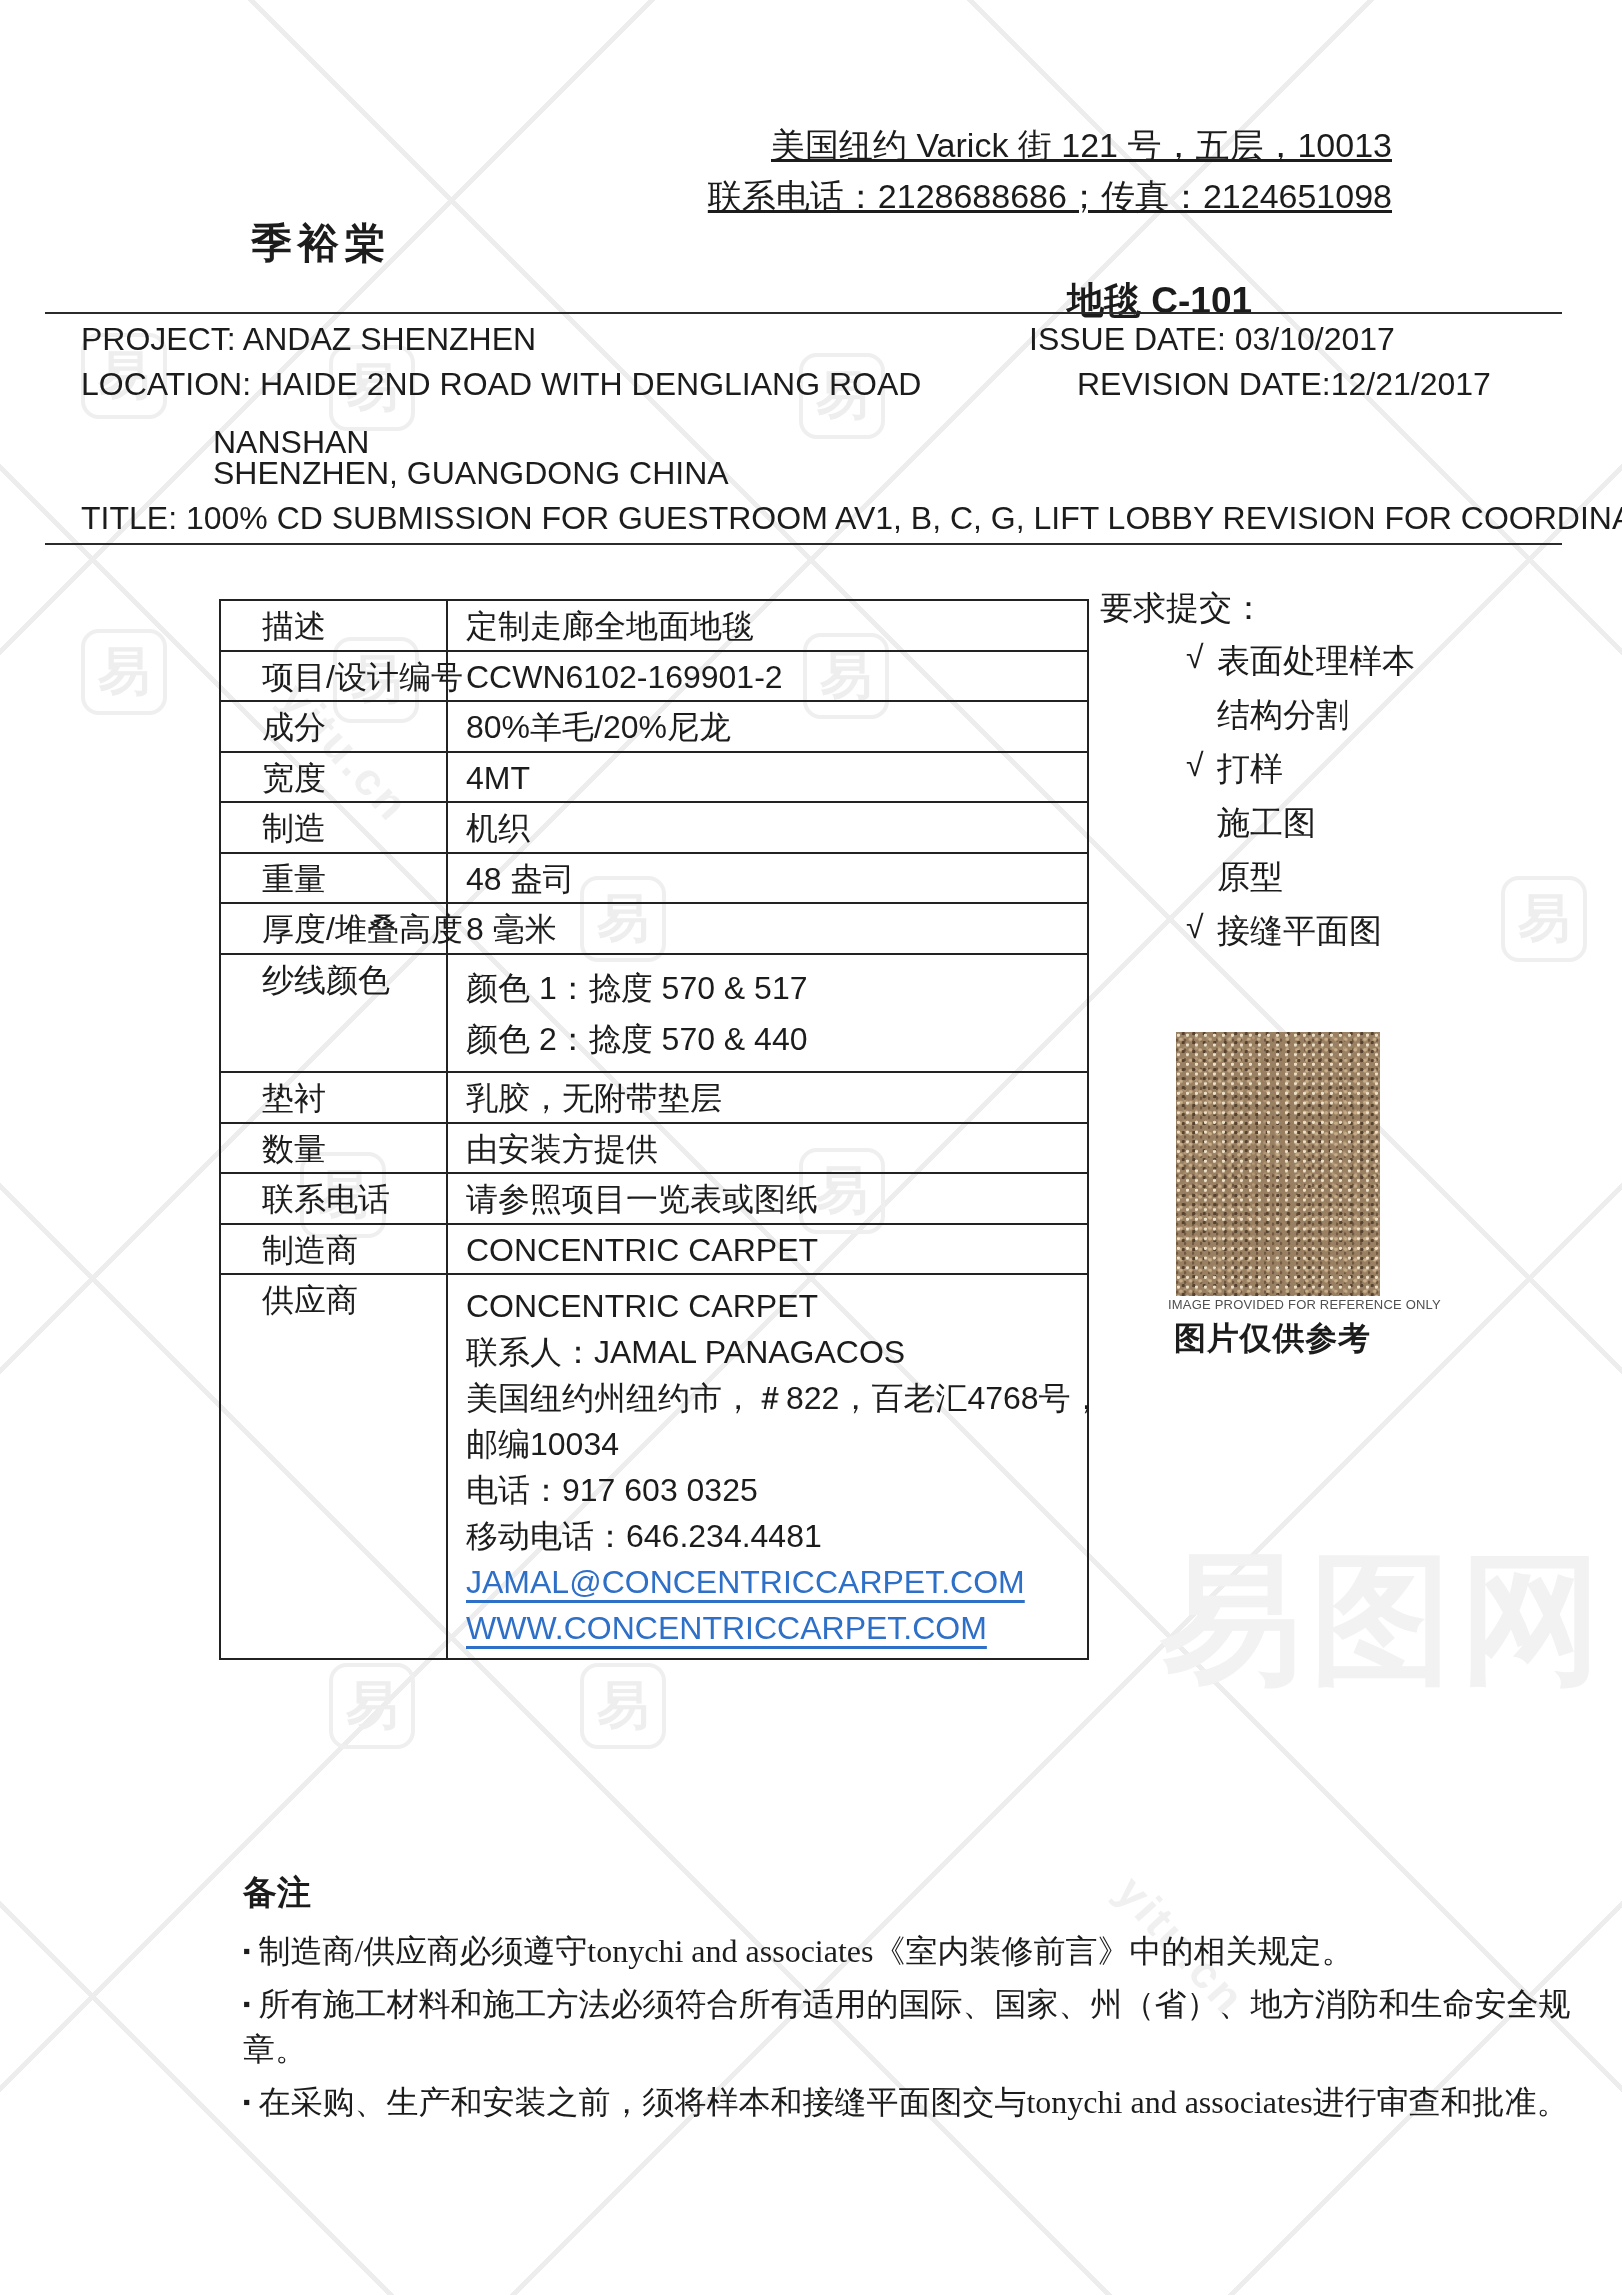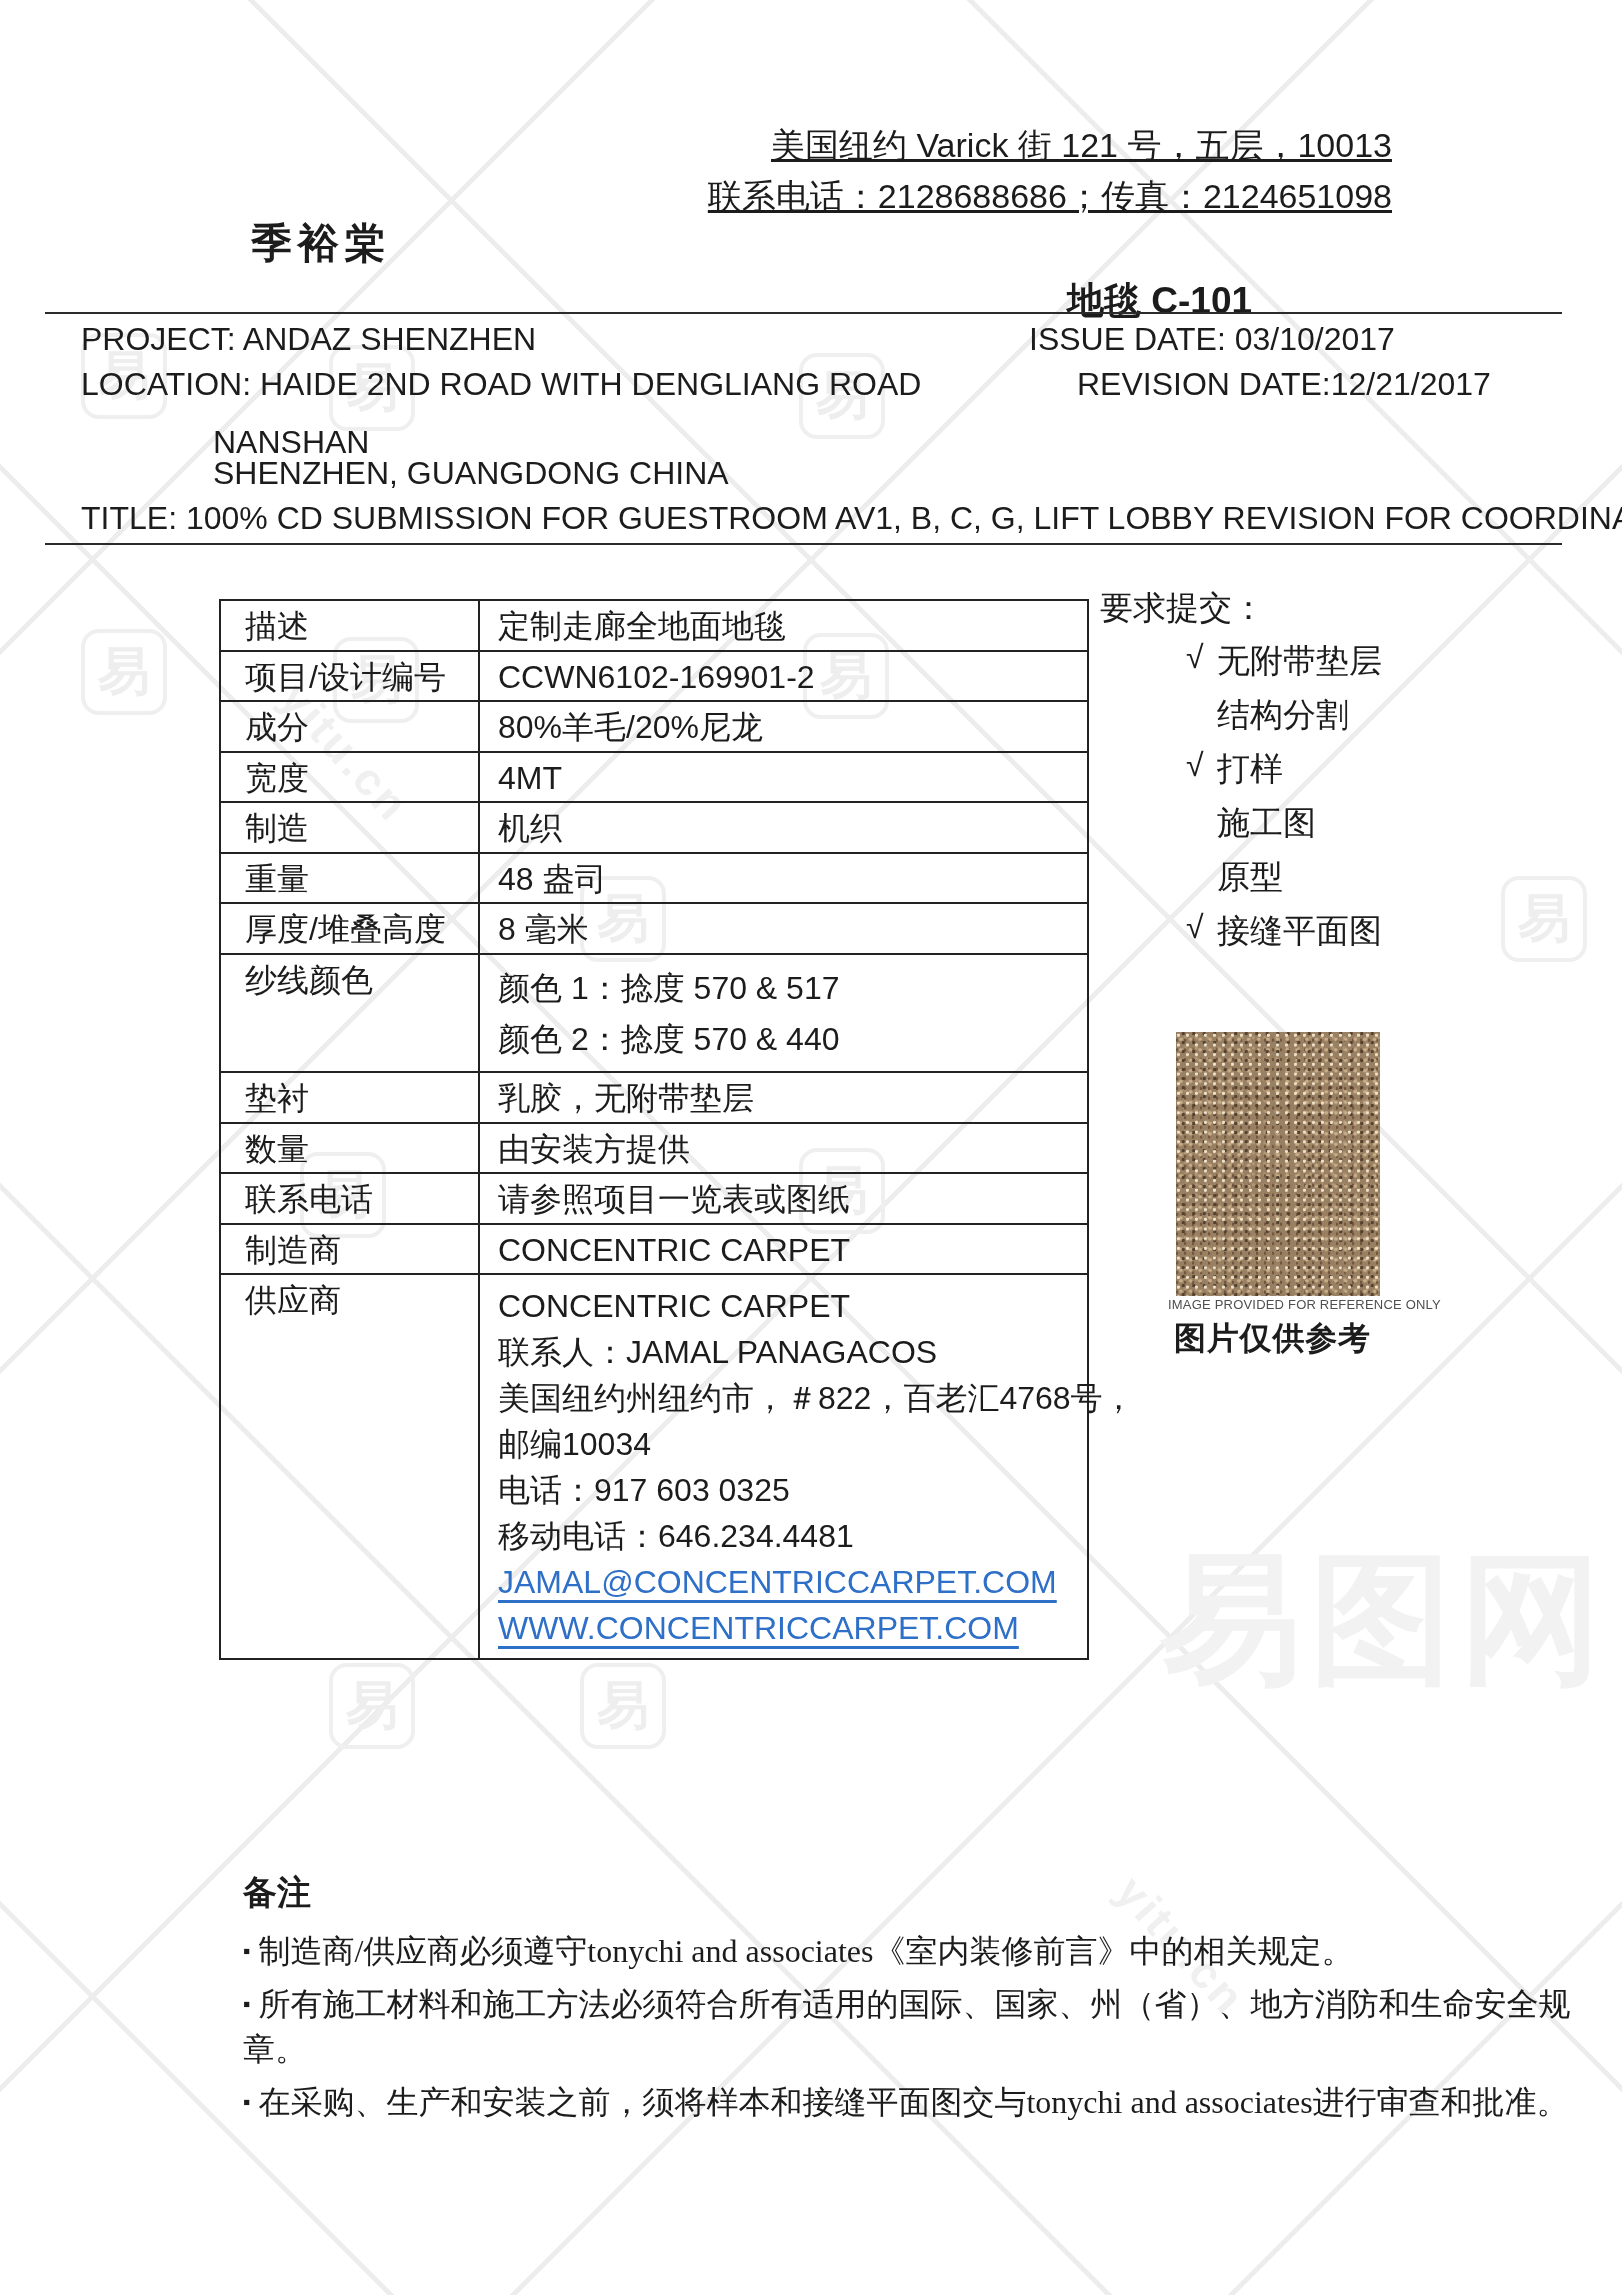--- a/index.html
+++ b/index.html
@@ -38,21 +38,21 @@
   .rule.r1{top:312px;}
   .rule.r2{top:543px;}
   
   .pline{position:absolute;font-size:32px;font-weight:500;white-space:nowrap;}
   
   .spec{
     position:absolute;left:219px;top:599px;width:870px;
     border-collapse:collapse;table-layout:fixed;font-size:32px;
   }
   .spec td{border:2px solid #222;vertical-align:top;padding:8px 0 6.5px 0;}
-  .spec td.lab{width:259px;padding-left:24px;}
+  .spec td.lab{width:227px;padding-left:41px;}
   .spec td.val{padding-left:18px;}
   .spec tr.single td{height:50px;box-sizing:border-box;}
   .spec .cellline{line-height:51px;height:51px;white-space:nowrap;}
   .spec tr.single .cellline{line-height:34px;height:auto;}
   .spec td.lab .cellline{line-height:34px;height:auto;}
   .spec .supline{line-height:46px;height:46px;white-space:nowrap;}
   a.doclink{
     display:inline-block;color:#2e6fc7;text-decoration:underline;text-underline-offset:6.5px;
     line-height:46px;height:46px;white-space:nowrap;
   }
@@ -243,21 +243,21 @@
             <div><a class="doclink" href="#">WWW.CONCENTRICCARPET.COM</a></div>
           </td>
         </tr>
       </tbody>
   </table>
 
   <div class="subm-h">要求提交：</div>
   <div class="subm-list" id="subm-list">
       <div class="subm-item">
         <span class="chk">√</span>
-        <span>无附带垫层</span>
+        <span>表面处理样本</span>
       </div>
       <div class="subm-item">
         <span class="chk"></span>
         <span>结构分割</span>
       </div>
       <div class="subm-item">
         <span class="chk">√</span>
         <span>打样</span>
       </div>
       <div class="subm-item">

